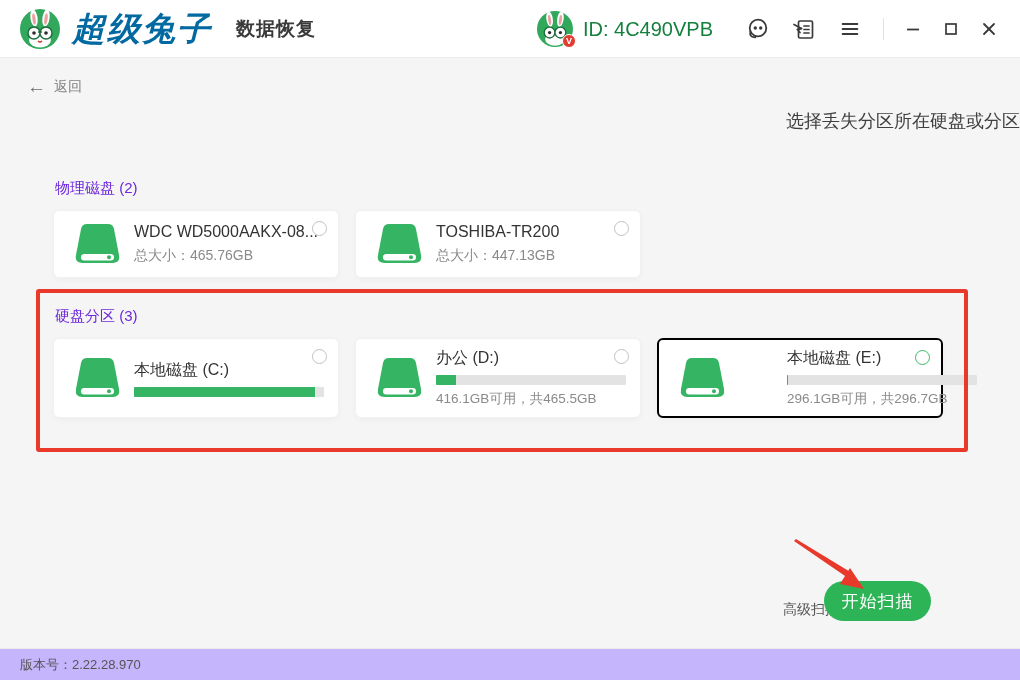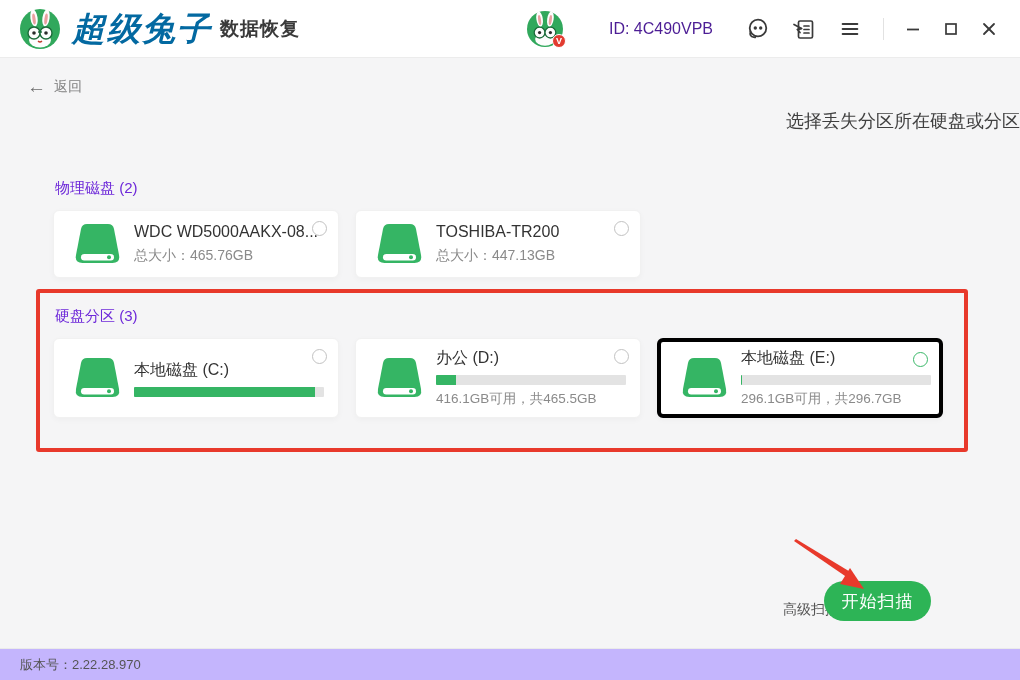--- a/index.html
+++ b/index.html
@@ -6,27 +6,27 @@
   html,body { width:1020px; height:680px; overflow:hidden;
     font-family:"Liberation Sans","DejaVu Sans",sans-serif; }
   body { position:relative; background:#f5f5f6; color:#333; }
 
   
   .titlebar { position:absolute; top:0; left:0; width:1020px; height:58px;
     background:#fff; border-bottom:1px solid #ececec; z-index:5; }
   .logo { position:absolute; left:20px; top:9px; width:40px; height:40px; }
   .brand { position:absolute; left:72px; top:0; height:58px; display:flex; align-items:center; }
   .brand-main { font-size:33px; font-weight:bold; font-style:italic; color:#0369a1; letter-spacing:2px; }
-  .brand-sub { font-size:19px; color:#3a3a3a; margin-left:8px; font-weight:bold; letter-spacing:1px; }
+  .brand-sub { font-size:19px; color:#3a3a3a; margin-left:24px; font-weight:bold; letter-spacing:1px; }
   .tb-right { position:absolute; right:12px; top:0; height:58px; display:flex; align-items:center; }
   .avatar-wrap { position:relative; width:36px; height:36px; margin-right:10px; }
   .badge { position:absolute; right:-3px; bottom:-1px; width:14px; height:14px; border-radius:50%;
     background:#e23b30; color:#fff; font-size:9px; font-weight:bold; display:flex;
     align-items:center; justify-content:center; border:1px solid #fff; }
-  .uid { font-size:16px; color:#4c1d95; margin-right:22px;margin-left:36px; }
+  .uid { font-size:20px; color:#15803d; margin-right:22px; }
   .tb-icon { width:26px; height:26px; margin:0 10px; display:flex; align-items:center; justify-content:center; cursor:pointer; }
   .tb-divider { width:1px; height:22px; background:#e2e2e2; margin:0 10px; }
   .win-btn { width:24px; height:26px; margin:0 7px; display:flex; align-items:center; justify-content:center; cursor:pointer; }
 
   
   .back { position:absolute; left:27px; top:77px; display:flex; align-items:center;
     color:#808080; font-size:14px; cursor:pointer; }
   .back-arrow { font-size:19px; margin-right:8px; color:#6d6d6d; line-height:1; }
   .page-title { position:absolute; top:109px; left:0; width:1020px; text-align:right;
     font-size:18px; color:#404040; }
@@ -35,21 +35,21 @@
   .sec-2 { top:307px; }
   .row { position:absolute; left:53px; display:flex; gap:16px; }
   .row-1 { top:210px; }
   .row-2 { top:338px; }
 
   .card { position:relative; width:286px; background:#fff; border:1px solid #f1f1f1;
     border-radius:6px; box-shadow:0 2px 6px rgba(0,0,0,0.03);
     display:flex; align-items:center; padding-left:20px; cursor:pointer; }
   .disk-card { height:68px; }
   .part-card { height:80px; }
-  .card.selected { border:4px solid #000000; }
+  .card.selected { border:2px solid #000000;gap:48px; }
   .hdd { width:47px; height:42px; flex:0 0 auto; }
   .card-body { margin-left:13px; display:flex; flex-direction:column; }
   .card-title { font-size:16px; color:#333; white-space:nowrap; }
   .card-sub { font-size:14px; color:#8a8a8a; margin-top:6px; white-space:nowrap; }
   .part-card .card-sub { font-size:13.5px; margin-top:5px; }
   .bar { width:190px; height:10px; background:#e3e3e3; border-radius:1px; margin-top:6px; overflow:hidden; }
   .bar-fill { height:100%; background:#35b564; }
   .radio { position:absolute; top:10px; right:11px; width:15px; height:15px; border-radius:50%;
     border:1.5px solid #c2c2c2; background:#fff; }
   .card.selected .radio { border-color:#3cb96a; }

